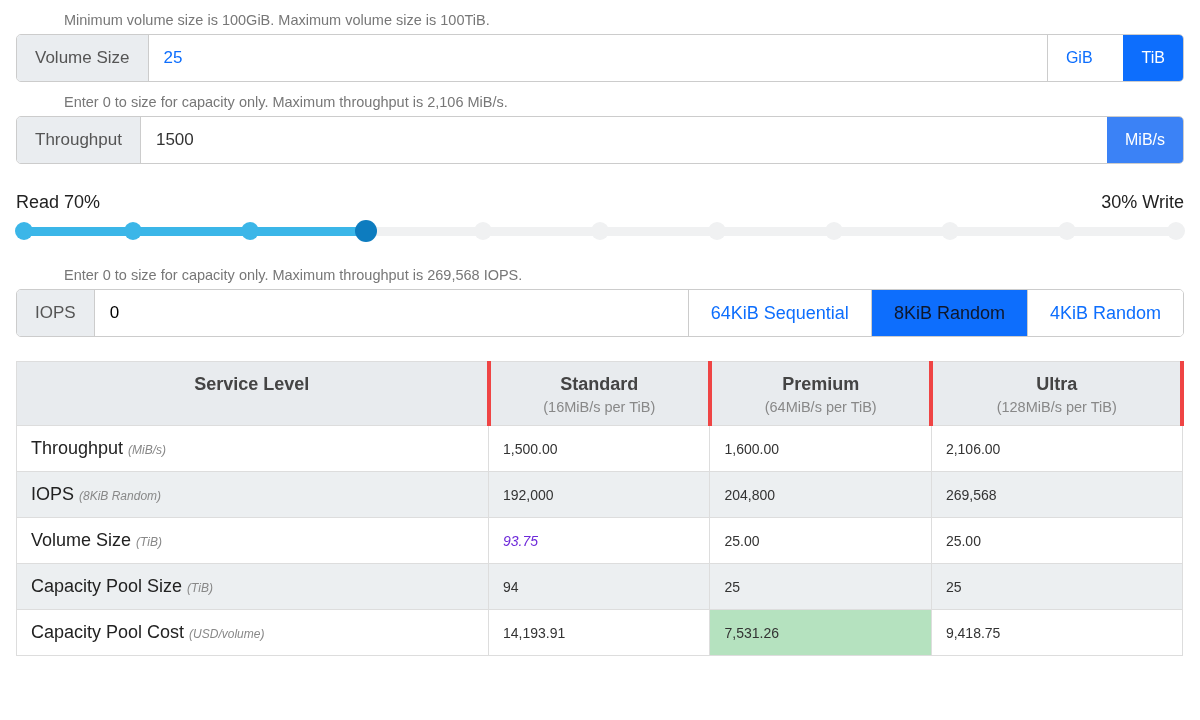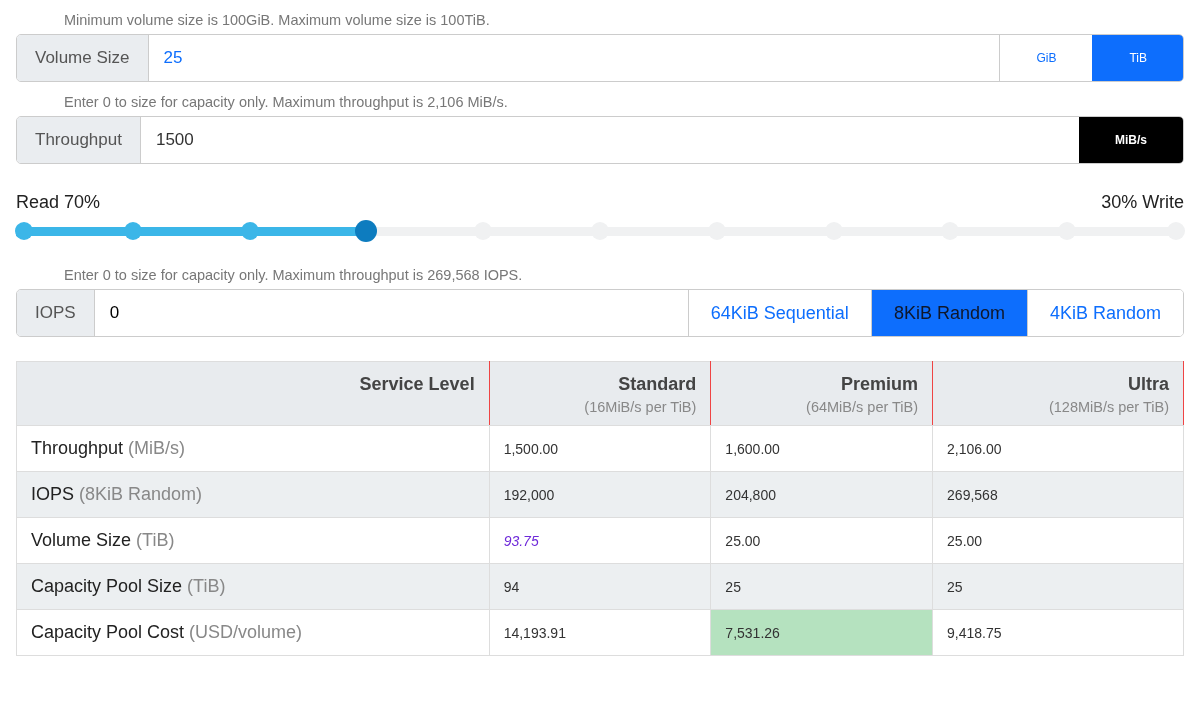--- a/index.html
+++ b/index.html
@@ -49,37 +49,37 @@
       font-size: 17px;
       color: #333;
     }
     .input-field.blue-val {
       color: #0d6efd;
     }
     .unit-btn {
       display: flex;
       align-items: center;
       justify-content: center;
-      padding: 0 36px;
-      font-size: 12px;
+      padding: 0 18px;
+      font-size: 16px;
       cursor: pointer;
       border-left: 1px solid #ccc;
       color: #0d6efd;
       background: #fff;
+      margin-left: 12px;
     }
     .unit-btn.active {
       background: #0d6efd;
       color: #fff;
       border-left-color: #0d6efd;
     }
     .unit-btn.fixed {
-      background: #000000;
+      background: #3b82f6;
       color: #fff;
       border-left: none;
-      font-weight: bold;
     }
     
     .slider-section {
       margin-top: 28px;
       margin-bottom: 10px;
     }
     .slider-labels {
       display: flex;
       justify-content: space-between;
       font-size: 18px;
@@ -168,26 +168,26 @@
     }
     
     .tbl {
       width: 100%;
       border-collapse: collapse;
       margin-top: 24px;
       border: 1px solid #ddd;
     }
     .tbl th {
       background: #e8ebee;
-      text-align: right;
+      text-align: center;
       padding: 12px 14px 10px 14px;
       font-weight: 700;
       font-size: 18px;
       color: #444;
-      border-right: 1px solid #ef4444;
+      border-right: 4px solid #ef4444;
       border-bottom: 1px solid #ddd;
       vertical-align: top;
     }
     .tbl th .sub {
       display: block;
       font-weight: 400;
       color: #888;
       font-size: 14.5px;
       margin-top: 4px;
     }
@@ -199,21 +199,22 @@
     }
     .tbl tbody tr:nth-child(even) td {
       background: #eceff1;
     }
     .tbl tbody tr td:first-child {
       font-size: 18px;
       color: #222;
     }
     .tbl tbody tr td:first-child .paren {
       color: #888;
-      font-size: 18px;
+      font-size: 12px;
+      font-style: italic;
     }
     .linkish {
       color: #6d28d9;
       font-style: italic;
     }
     .cell-green {
       background: #b5e2bf !important;
       margin-left: 21px;
     }
     .col-1 { width: 40.5%; }

